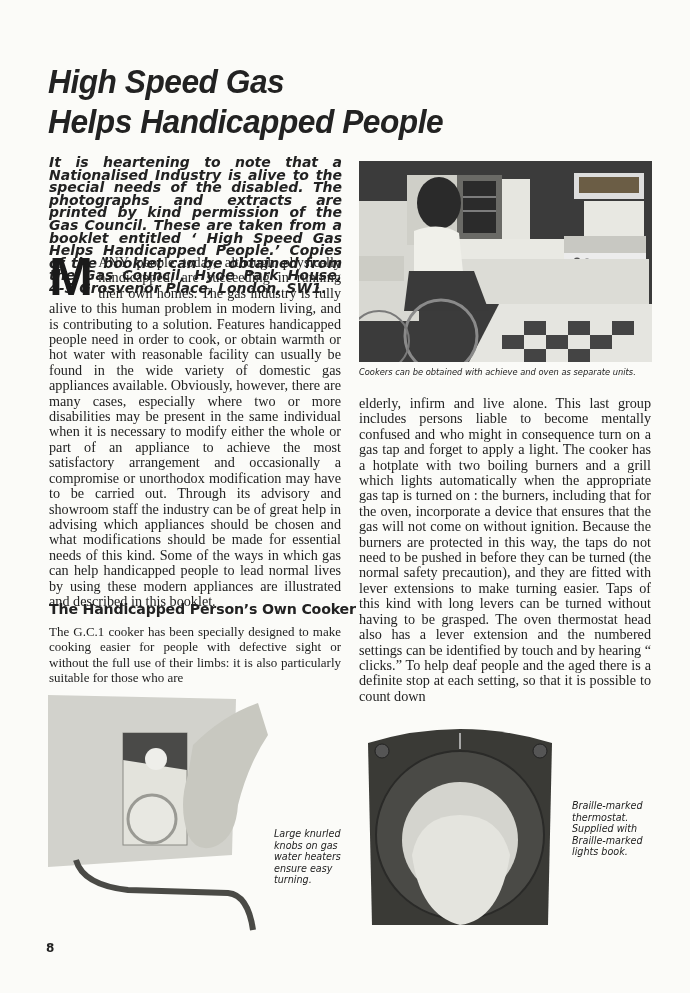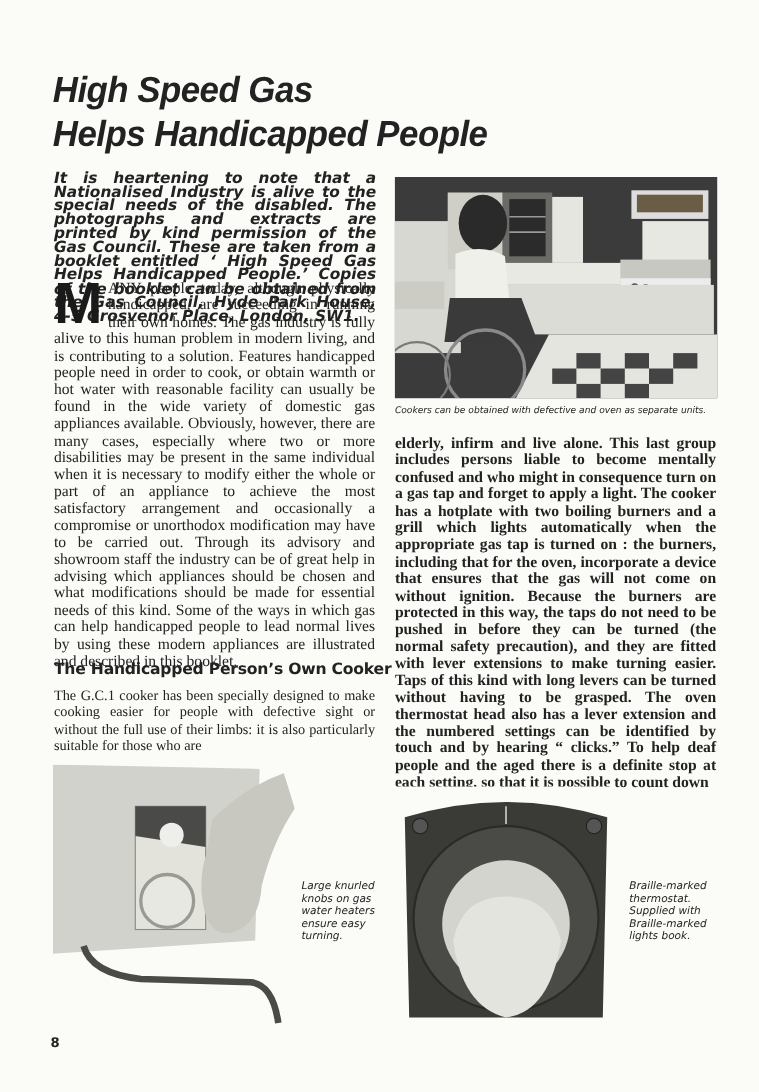--- a/index.html
+++ b/index.html
@@ -3,21 +3,21 @@
 <meta charset="utf-8">
 <style>
   html,body{margin:0;padding:0;}
   body{width:690px;height:993px;background:#fbfbf8;position:relative;overflow:hidden;color:#1c1c1c;}
   .title{position:absolute;left:48px;top:62px;font-family:"Liberation Sans",sans-serif;font-weight:bold;font-style:italic;font-size:33px;line-height:40px;color:#222;letter-spacing:-0.5px;transform:scaleX(0.96);transform-origin:left top;}
   .intro{position:absolute;left:49px;top:156px;width:293px;font-family:"DejaVu Sans",sans-serif;font-weight:bold;font-style:italic;font-size:14px;line-height:12.6px;text-align:justify;color:#222;}
   .body-left{position:absolute;left:49px;top:255px;width:292px;font-family:"Liberation Serif",serif;font-size:14.2px;line-height:15.4px;text-align:justify;color:#222;}
   .dropcap{float:left;font-family:"Liberation Sans",sans-serif;font-weight:bold;font-size:53px;line-height:42px;margin:1px 5px 0 0;color:#1a1a1a;}
   .heading{position:absolute;left:49px;top:601px;font-family:"DejaVu Sans",sans-serif;font-weight:bold;font-size:14.2px;color:#222;letter-spacing:-0.2px;}
   .body-left2{position:absolute;left:49px;top:624px;width:292px;font-family:"Liberation Serif",serif;font-size:13px;line-height:15.4px;text-align:justify;color:#222;}
-  .body-right{position:absolute;left:359px;top:396px;width:292px;font-family:"Liberation Serif",serif;font-size:14.2px;line-height:15.4px;text-align:justify;color:#222;font-weight:bold;}
+  .body-right{position:absolute;left:359px;top:396px;width:292px;font-family:"Liberation Serif",serif;font-size:14.2px;line-height:15.4px;text-align:justify;color:#222;}
   .photo{position:absolute;overflow:hidden;}
   .kitchen{left:359px;top:161px;width:293px;height:201px;background:#3a3a3a;}
   .caption-top{position:absolute;left:359px;top:367px;width:295px;font-family:"DejaVu Sans",sans-serif;font-style:italic;font-size:8.3px;color:#222;white-space:nowrap;}
   .side-cap{position:absolute;font-family:"DejaVu Sans",sans-serif;font-style:italic;font-size:9.6px;line-height:11.6px;color:#222;}
   .page-num{position:absolute;left:46px;top:941px;font-family:"DejaVu Sans",sans-serif;font-weight:bold;font-size:12px;color:#222;}
   svg{display:block;}
 </style>
 </head>
 <body>
 
@@ -68,36 +68,36 @@
     <rect x="165" y="188" width="22" height="13" fill="#444"></rect>
     <rect x="209" y="188" width="22" height="13" fill="#444"></rect>
     <ellipse cx="80" cy="42" rx="22" ry="26" fill="#2a2a2a"></ellipse>
     <path d="M55 70 Q80 60 100 72 L108 150 L55 150 Z" fill="#f0f0ea"></path>
     <path d="M50 110 L115 110 L130 150 L45 150 Z" fill="#3a3a3a"></path>
     <circle cx="82" cy="175" r="36" fill="none" stroke="#8a8a8a" stroke-width="3"></circle>
     <circle cx="20" cy="180" r="30" fill="none" stroke="#7a7a7a" stroke-width="2"></circle>
     <rect x="0" y="95" width="45" height="25" fill="#ccccc5"></rect>
   </svg>
 </div>
-<div class="caption-top">Cookers can be obtained with defective and oven as separate units.</div>
+<div class="caption-top">Cookers can be obtained with achieve and oven as separate units.</div>
 
 <div class="body-right">elderly, infirm and live alone.  This last group includes persons liable to become mentally confused and who might in consequence turn on a gas tap and forget to apply a light.  The cooker has a hotplate with two boiling burners and a grill which lights automatically when the appropriate gas tap is turned on :  the burners, including that for the oven, incorporate a device that ensures that the gas will not come on without ignition.  Because the burners are protected in this way, the taps do not need to be pushed in before they can be turned (the normal safety precaution), and they are fitted with lever extensions to make turning easier.  Taps of this kind with long levers can be turned without having to be grasped.  The oven thermostat head also has a lever extension and the numbered settings can be identified by touch and by hearing “ clicks.”  To help deaf people and the aged there is a definite stop at each setting, so that it is possible to count down</div>
 
 <div class="photo" style="left:48px;top:695px;width:220px;height:240px;background:#fbfbf8;">
   <svg width="220" height="240" viewBox="0 0 220 240">
     <polygon points="0,0 188,4 184,160 0,172" fill="#d2d2cc"></polygon>
     <rect x="75" y="38" width="64" height="112" fill="#e3e3dc" stroke="#8a8a84" stroke-width="1"></rect>
     <polygon points="75,38 139,38 139,75 75,65" fill="#4a4a48"></polygon>
     <circle cx="108" cy="64" r="11" fill="#eeeeea"></circle>
     <circle cx="104" cy="124" r="24" fill="#e8e8e2" stroke="#9a9a94" stroke-width="3"></circle>
     <path d="M145 50 Q175 20 210 8 L220 40 Q200 70 190 110 Q188 140 170 150 Q150 160 140 140 Q130 110 140 80 Z" fill="#c8c8c0"></path>
     <path d="M28 165 Q35 190 80 195 L180 198 Q200 200 205 235" fill="none" stroke="#4a4a46" stroke-width="6"></path>
   </svg>
 </div>
-<div class="side-cap" style="left:274px;top:800px;width:80px;">Large knurled knobs on gas water heaters ensure easy turning.</div>
+<div class="side-cap" style="left:274px;top:828px;width:80px;">Large knurled knobs on gas water heaters ensure easy turning.</div>
 
 <div class="photo" style="left:360px;top:715px;width:200px;height:218px;background:#fbfbf8;">
   <svg width="200" height="218" viewBox="0 0 200 218">
     <path d="M8 28 Q100 0 192 28 L188 210 L12 210 Z" fill="#3a3a36"></path>
     <circle cx="22" cy="36" r="7" fill="#555" stroke="#222" stroke-width="1"></circle>
     <circle cx="180" cy="36" r="7" fill="#555" stroke="#222" stroke-width="1"></circle>
     <circle cx="100" cy="120" r="84" fill="#4a4a46" stroke="#2a2a28" stroke-width="2"></circle>
     <circle cx="100" cy="125" r="58" fill="#d4d4ce"></circle>
     <path d="M52 140 Q60 200 100 210 Q140 205 150 140 Q140 100 100 100 Q60 100 52 140 Z" fill="#e4e4de"></path>
     <line x1="100" y1="18" x2="100" y2="34" stroke="#ccc" stroke-width="1.5"></line>

